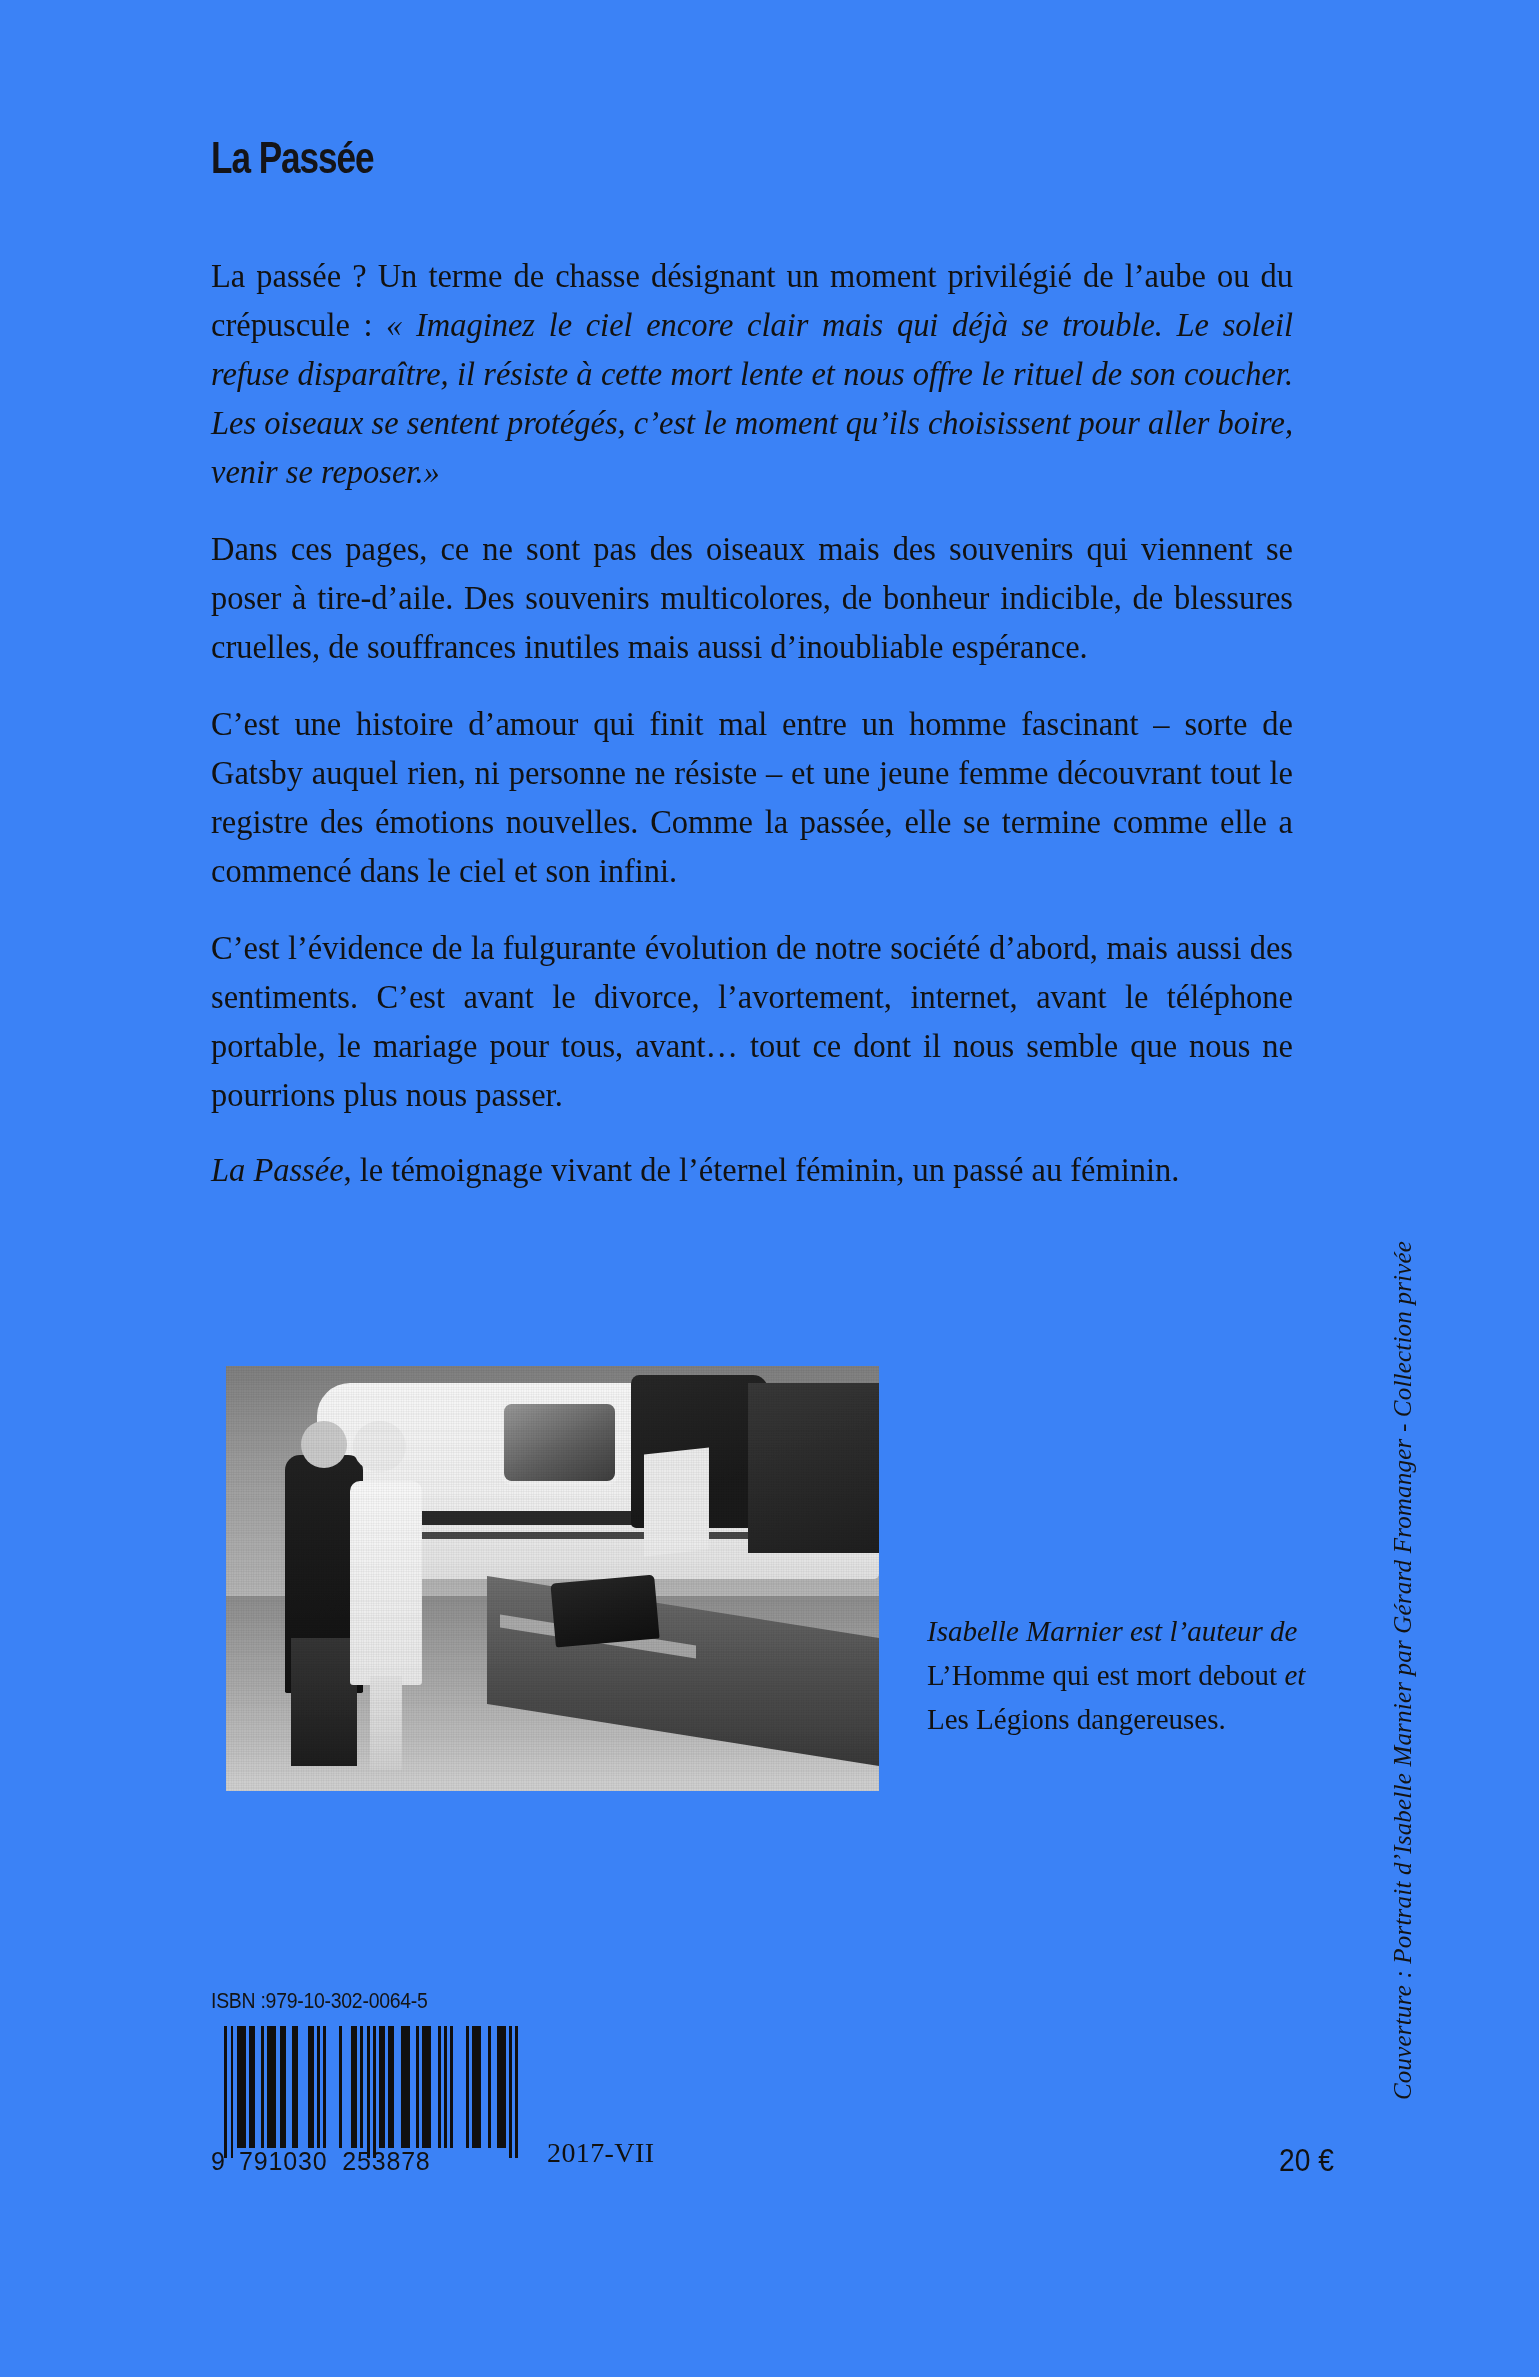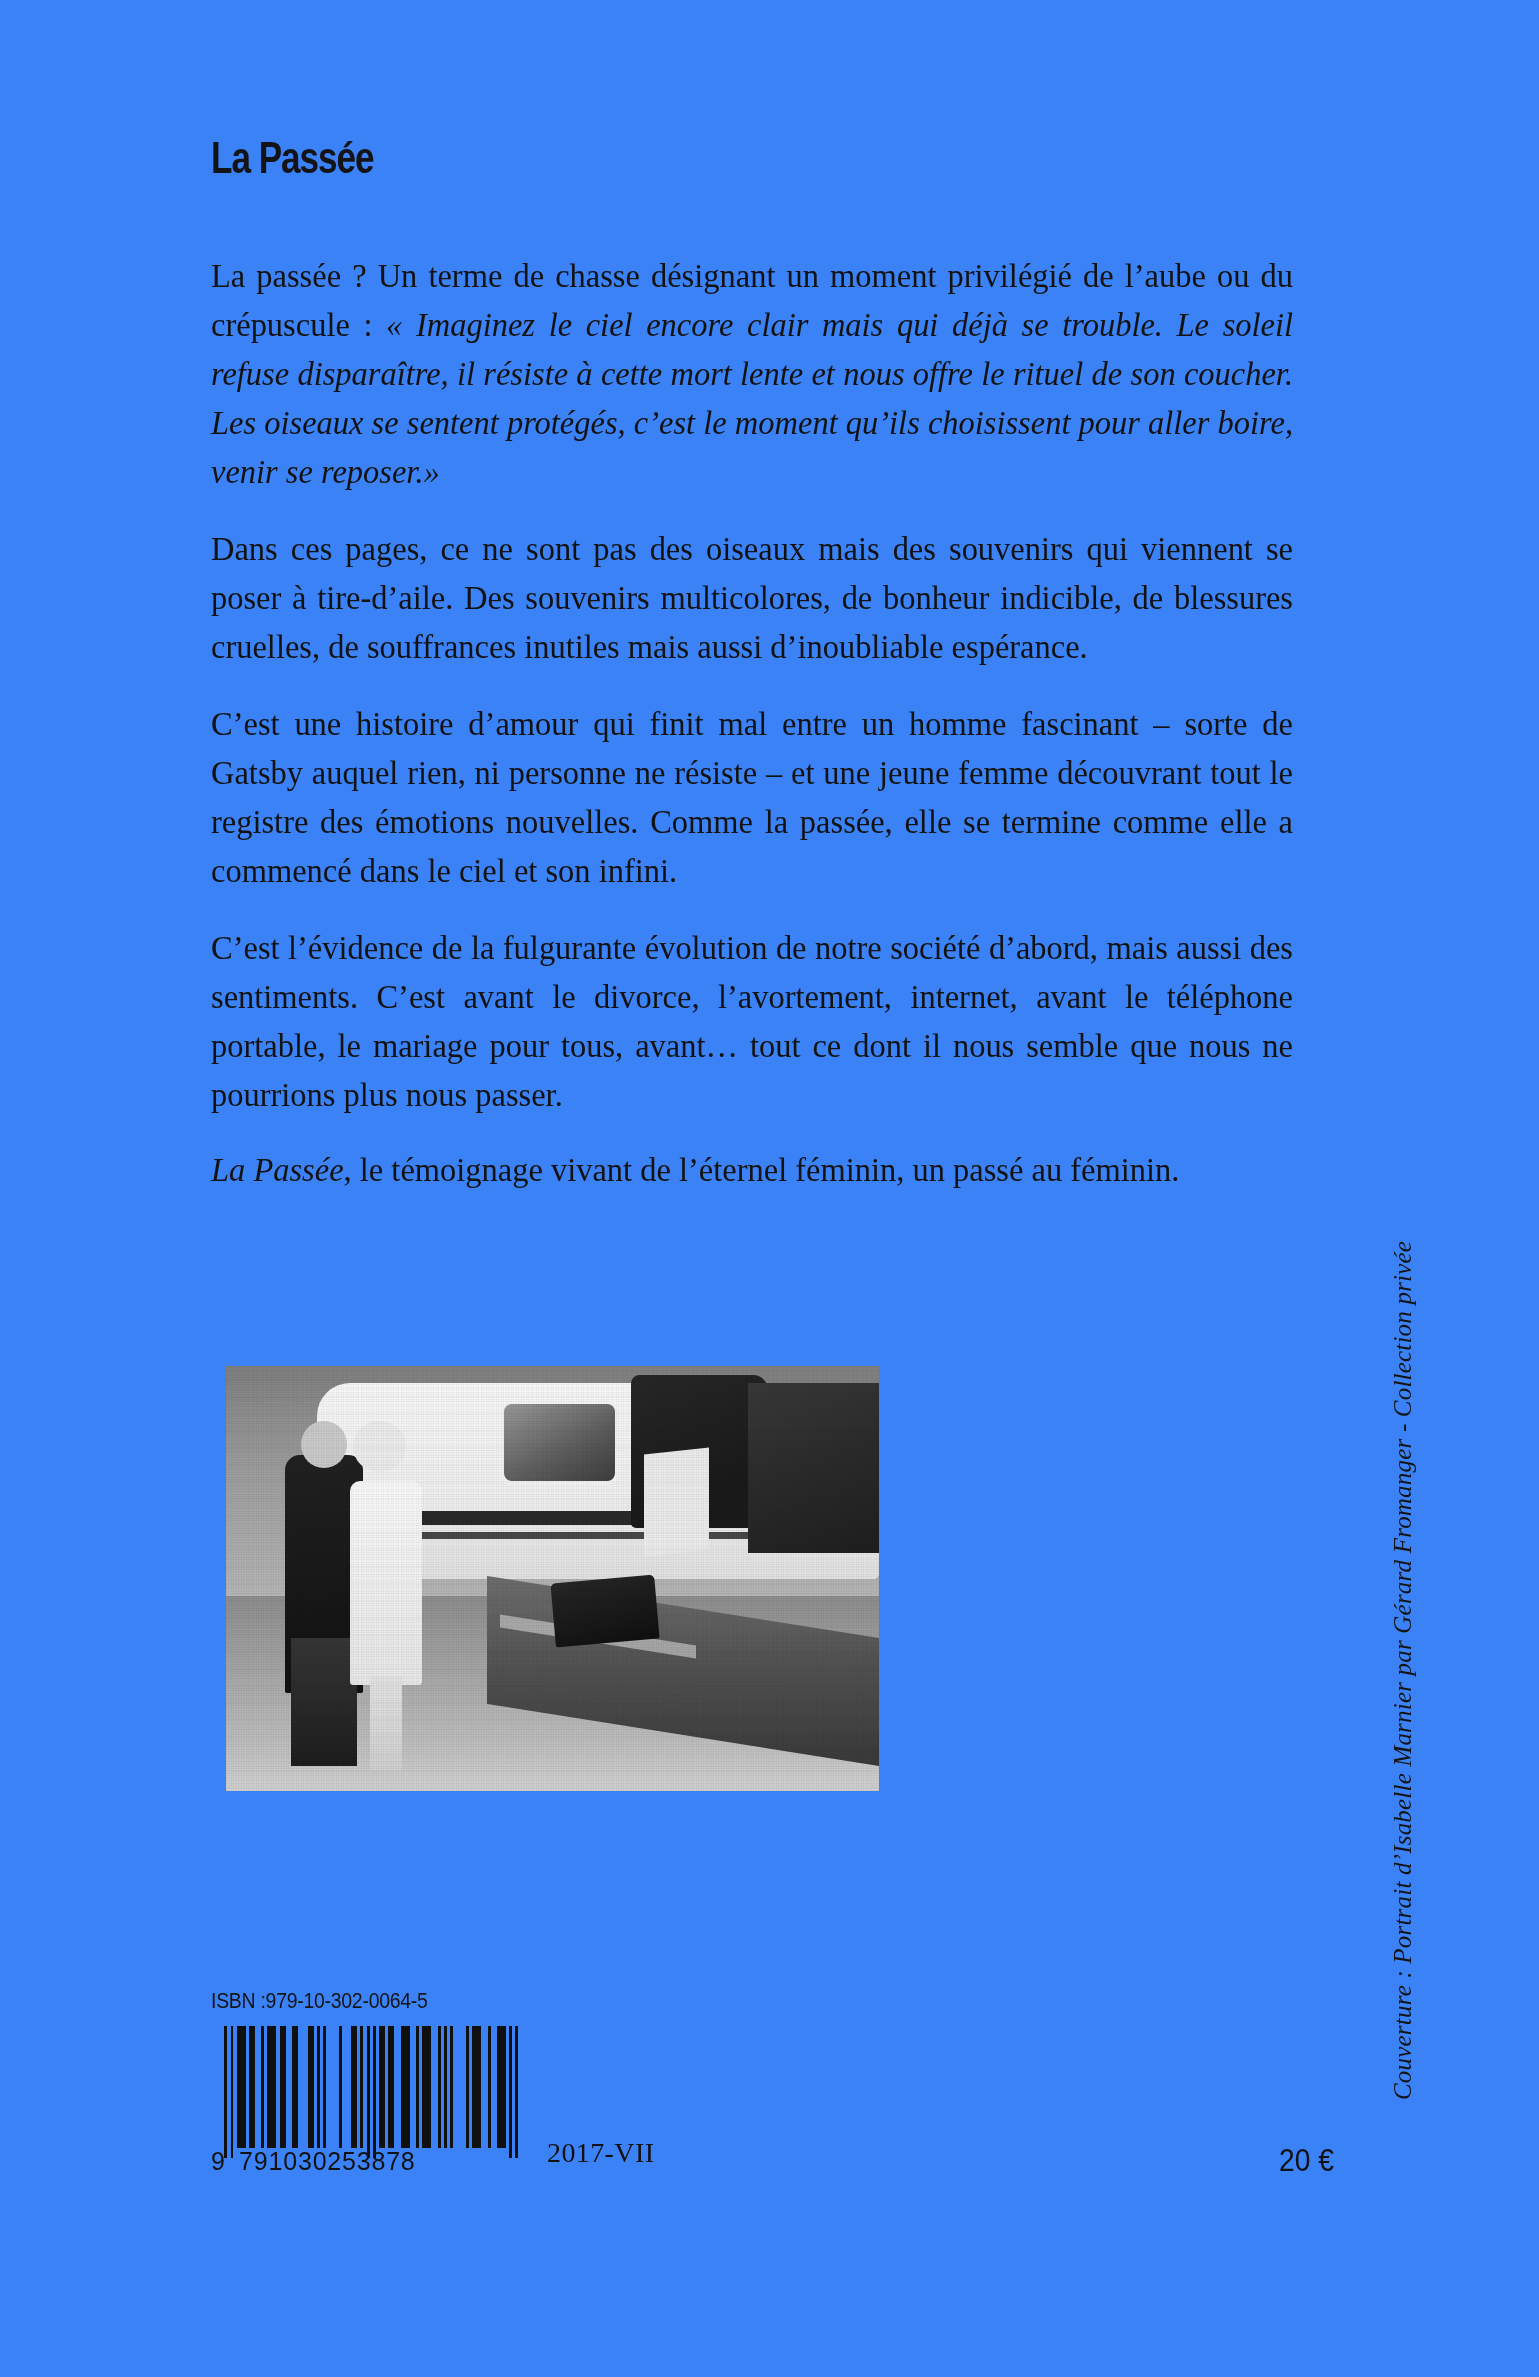--- a/index.html
+++ b/index.html
@@ -239,21 +239,21 @@
     left: 211px;
     top: 2147px;
     width: 335px;
     font-family: "Liberation Sans", sans-serif;
     font-size: 25px;
     letter-spacing: 0.8px;
     color: #121212;
     white-space: nowrap;
   }
   .bc-digits .lead { margin-right: 13.4px; }
-  .bc-digits .grp { margin-right: 0; }
+  .bc-digits .grp { margin-right: 15px; }
 
   .year {
     position: absolute;
     left: 547px;
     top: 2137px;
     font-family: "Liberation Serif", serif;
     font-size: 28px;
     color: #111111;
     letter-spacing: 0.4px;
   }
@@ -307,20 +307,21 @@
       <div class="ph-man-legs"></div>
       <div class="ph-man-head"></div>
       <div class="ph-woman-dress"></div>
       <div class="ph-woman-head"></div>
       <div class="ph-woman-legs"></div>
       <div class="ph-grain"></div>
     </div>
   </div>
 
 
+  <div class="bio"><i>Isabelle Marnier est</i> <i>l’auteur de</i><span> L’Homme</span> <span>qui est mort debout </span><i>et</i> <span>Les Légions dangereuses.</span></div>
 
   <div class="credit">Couverture : Portrait d’Isabelle Marnier par Gérard Fromanger - Collection privée</div>
 
   <div class="isbn-block">
     <div class="isbn-text"><span>ISBN :</span><span>979-10-302-0064-5</span></div>
     <div class="barcode" id="barcode">
         <div class="bar" style="left: 0px; width: 2.8px; height: 132px;"></div>
         <div class="bar" style="left: 6.2px; width: 2.8px; height: 132px;"></div>
         <div class="bar" style="left: 12.4px; width: 9px; height: 122px;"></div>
         <div class="bar" style="left: 25px; width: 5.9px; height: 122px;"></div>

